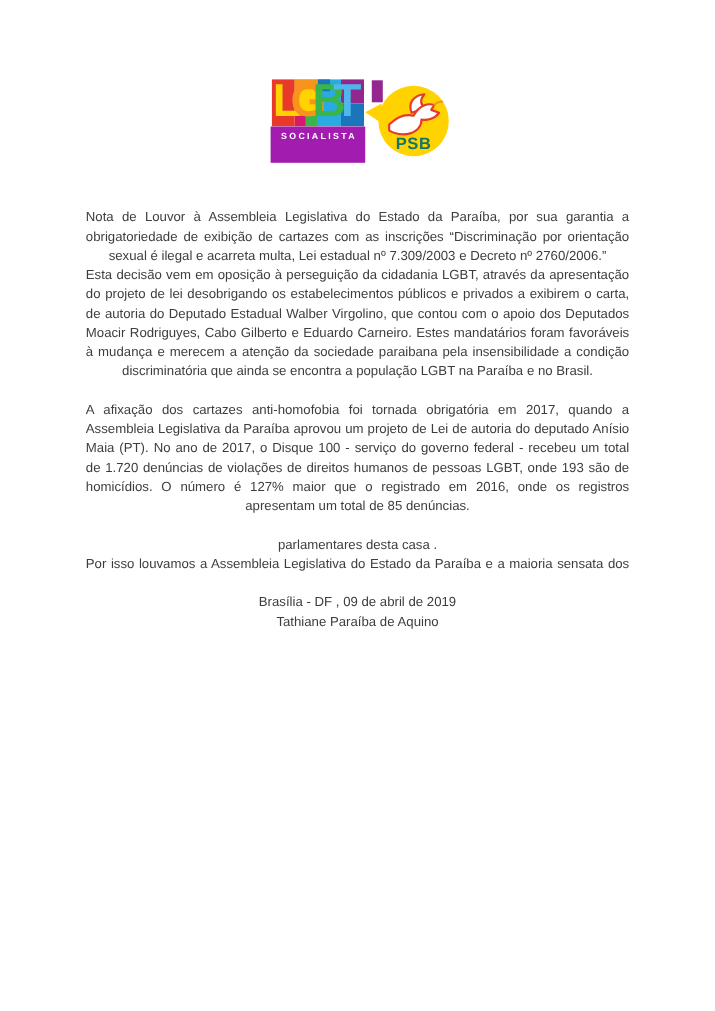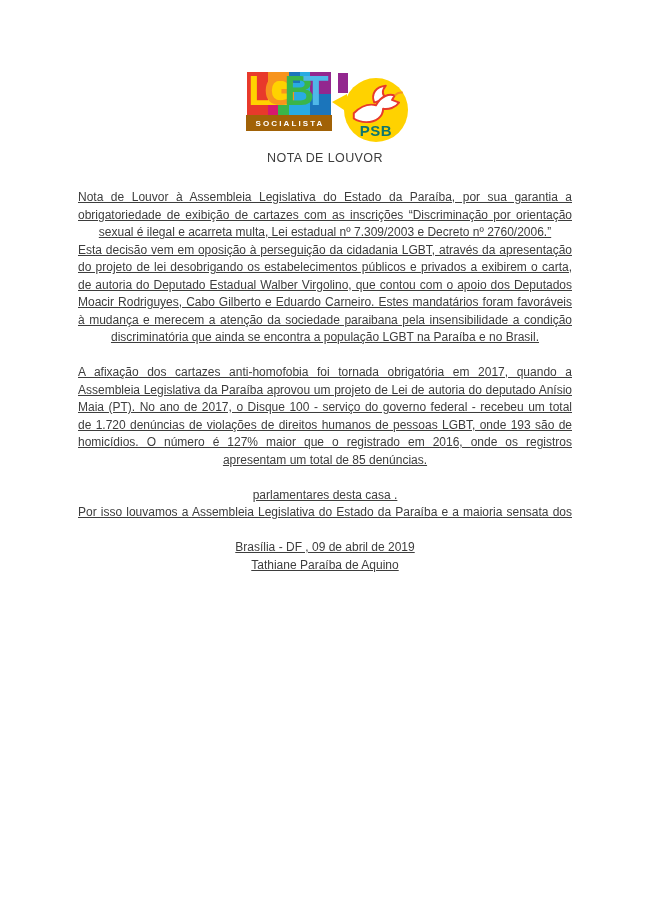--- a/index.html
+++ b/index.html
@@ -22,21 +22,21 @@
   .t-purple { left:63px; top:0; width:21px; height:22px; background:#93278f; }
   .t-blue   { left:63px; top:22px; width:21px; height:21px; background:#1b75bb; }
   .mosaic .letter {
     position:absolute; top:-5px; z-index:2; font-weight:bold; font-size:42px; line-height:48px;
   }
   .lL { left:1px;  color:#ffd200; }
   .lG { left:17px; color:#f7941d; }
   .lB { left:37px; color:#3ab54a; }
   .lT { left:56px; color:#4fb8e8; }
   .banner {
-    position:absolute; left:-1px; top:45px; width:86px; height:16px; background:#a16207;
+    position:absolute; left:-1px; top:45px; width:86px; height:33px; background:#a21caf;
     color:#ffffff; font-weight:bold; font-size:8px; letter-spacing:2.1px;
     text-align:center; line-height:17px; text-indent:2px;
   }
   .bubble-tail {
     position:absolute; left:85px; top:24px; width:0; height:0; z-index:1;
     border-right:15px solid #ffd200; border-top:8px solid transparent; border-bottom:10px solid transparent;
   }
   .purple-chip { position:absolute; left:91px; top:3px; width:10px; height:20px; background:#93278f; }
   .psb-circle {
     position:absolute; left:97px; top:8px; width:64px; height:64px; border-radius:50%;
@@ -47,21 +47,21 @@
     position:absolute; left:0; bottom:3px; width:100%; text-align:center;
     color:#0f766e; font-weight:bold; font-size:15px; letter-spacing:0.5px;
   }
 
   
   .doc-title {
     position:absolute; left:0; top:151px; width:650px; text-align:center;
     font-size:12.5px; letter-spacing:0.4px; color:#3d3d3d;
   }
   .body-text { position:absolute; left:78px; top:189px; width:494px; font-size:12px; line-height:17.5px; }
-  .block { margin:0 0 17.5px 0;text-decoration:underline; }
+  .block { margin:0 0 17.5px 0; }
   .line { text-align:justify; text-align-last:justify; }
   .line.endp { text-align:center; text-align-last:auto; }
   .signature { text-align:center;margin-top:16px; }
   .signature div { text-align:center; }
 </style>
 </head>
 <body>
 
 <div class="page">
 
@@ -89,21 +89,20 @@
         <g fill="#ffffff" stroke="#e8392b" stroke-width="2.2" stroke-linejoin="round">
           <path d="M28 22 C24 12, 30 4, 41 3 C36 9, 37 14, 42 17 Z"></path>
           <path d="M5 34 C13 26, 22 23, 30 25 C36 14, 45 12, 51 14 L48 19 L56 22 C52 28, 44 30, 38 29 C38 38, 30 44, 19 44 C13 44, 8 42, 5 40 Z"></path>
         </g>
         <path d="M51 14 C54 11, 57 10, 60 11" stroke="#f7941d" stroke-width="2.2" fill="none"></path>
       </svg>
       <div class="psb-label">PSB</div>
     </div>
   </div>
 
-  <div class="doc-title">NOTA DE LOUVOR</div>
 
   <div class="body-text">
     <div class="block">
       <div class="line">Nota de Louvor à Assembleia Legislativa do Estado da Paraíba, por sua garantia a</div>
       <div class="line">obrigatoriedade de exibição de cartazes com as inscrições “Discriminação por orientação</div>
       <div class="line endp">sexual é ilegal e acarreta multa, Lei estadual nº 7.309/2003 e Decreto nº 2760/2006.”</div>
       <div class="line">Esta decisão vem em oposição à perseguição da cidadania LGBT, através da apresentação</div>
       <div class="line">do projeto de lei desobrigando os estabelecimentos públicos e privados a exibirem o carta,</div>
       <div class="line">de autoria do Deputado Estadual Walber Virgolino, que contou com o apoio dos Deputados</div>
       <div class="line">Moacir Rodriguyes, Cabo Gilberto e Eduardo Carneiro. Estes mandatários foram favoráveis</div>

